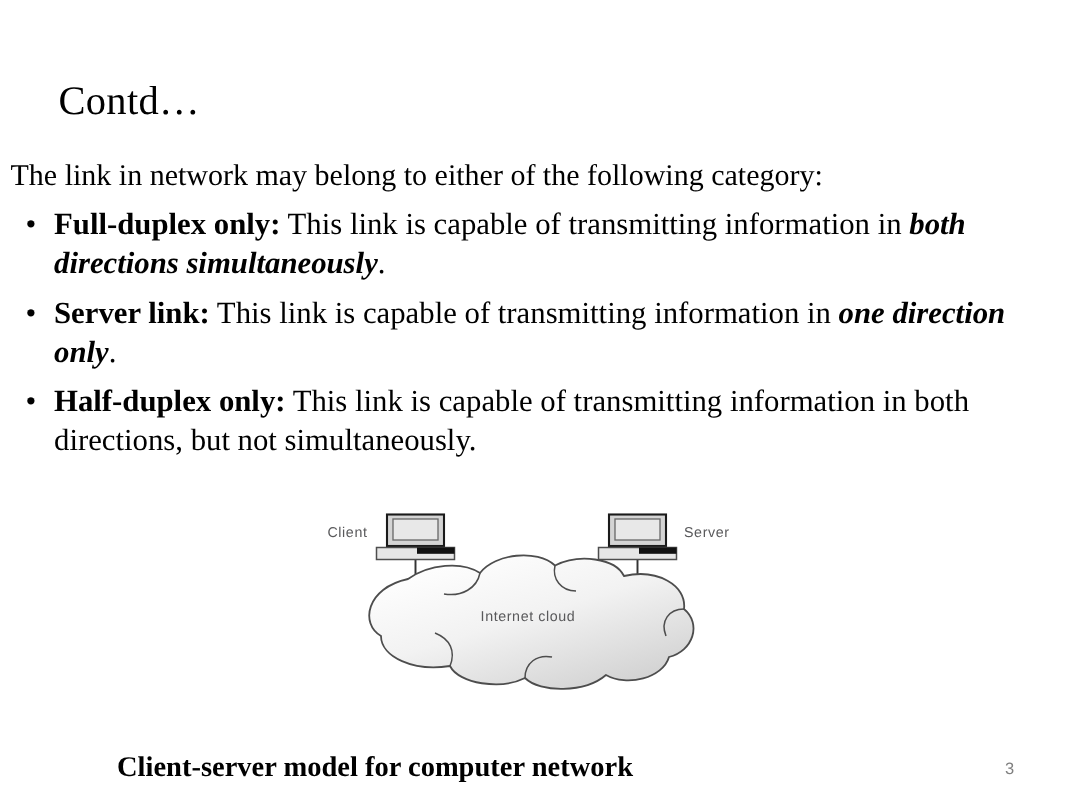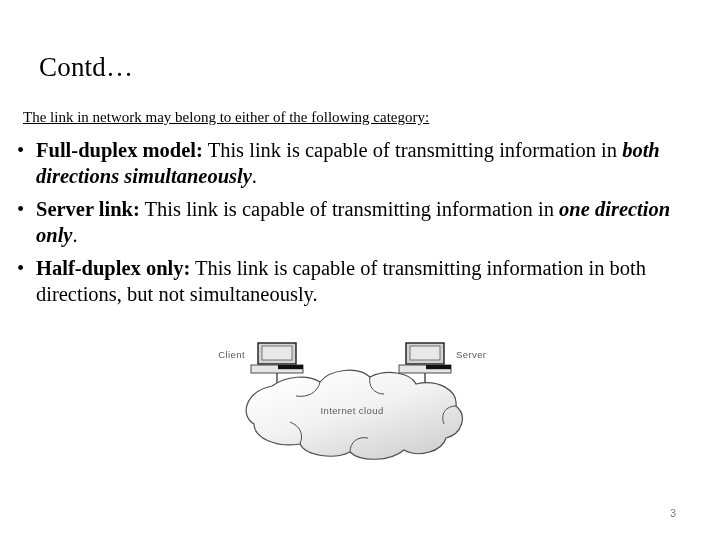--- a/index.html
+++ b/index.html
@@ -37,24 +37,23 @@
   }
 
   
   .body-block {
     position: absolute;
     left: 7px;
     top: 104px;
     width: 700px;
   }
   .intro-line {
-    font-size: 15px;
+    font-size: 20px;
     line-height: 26px;
-    margin: 0 0 7px 16px;
-    text-decoration: underline;
+    margin: 0 0 7px 0;
   }
   .bullet-list {
     margin: 0;
     padding: 0;
     list-style: none;
   }
   .bullet-item {
     position: relative;
     padding-left: 29px;
     font-size: 20.5px;
@@ -113,21 +112,21 @@
 
   <div class="slide-title">Contd…</div>
 
   <div class="body-block">
 
     <p class="intro-line">The link in network may belong to either of the following category:</p>
 
     <ul class="bullet-list">
 
       <li class="bullet-item">
-        <span class="dot">•</span><span class="b">Full-duplex model:</span><span> This link is capable of transmitting information in </span><span class="bi">both directions simultaneously</span><span>.</span>
+        <span class="dot">•</span><span class="b">Full-duplex only:</span><span> This link is capable of transmitting information in </span><span class="bi">both directions simultaneously</span><span>.</span>
       </li>
 
       <li class="bullet-item">
         <span class="dot">•</span><span class="b">Server link:</span><span> This link is capable of transmitting information in </span><span class="bi">one direction only</span><span>.</span>
       </li>
 
       <li class="bullet-item">
         <span class="dot">•</span><span class="b">Half-duplex only:</span><span> This link is capable of transmitting information in both directions, but not simultaneously.</span><span class="bi"></span><span></span>
       </li>
 
@@ -181,16 +180,17 @@
         <rect x="210" y="10" width="30" height="14" fill="#e8e8e8" stroke="#6b6b6b" stroke-width="0.9"></rect>
         <rect x="199" y="29" width="52" height="8" fill="#e6e6e6" stroke="#4d4d4d" stroke-width="1"></rect>
         <rect x="226" y="29" width="25" height="4.2" fill="#111111"></rect>
       </g>
 
       <text x="45" y="22" text-anchor="end" font-family="Liberation Sans, DejaVu Sans, sans-serif" font-size="9.5" fill="#59595b" letter-spacing="0.4">Client</text>
       <text x="256" y="22" text-anchor="start" font-family="Liberation Sans, DejaVu Sans, sans-serif" font-size="9.5" fill="#59595b" letter-spacing="0.4">Server</text>
     </svg>
   </div>
 
+  <div class="caption">Client-server model for computer network</div>
 
   <div class="page-number">3</div>
 
 </div>
 
 </body></html>

